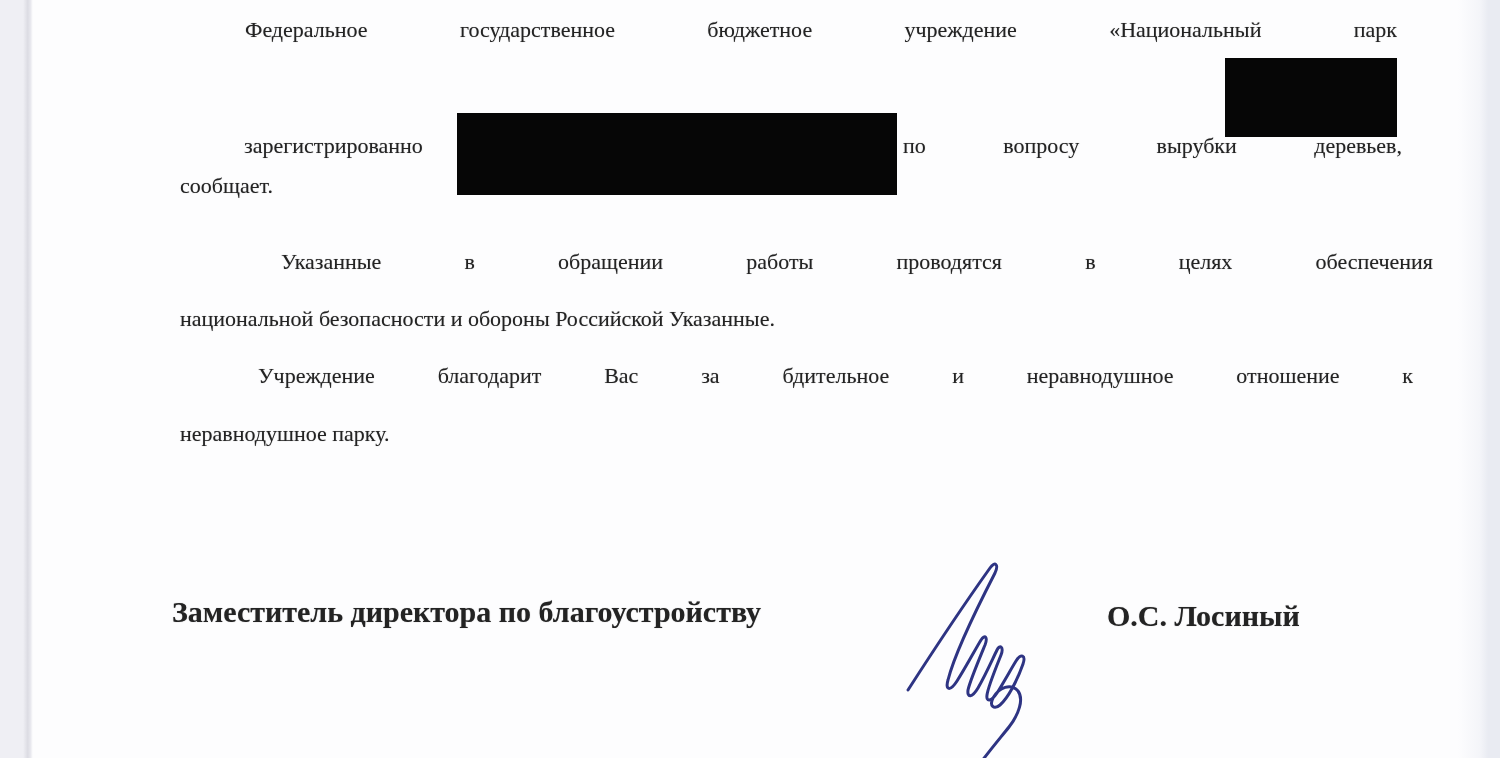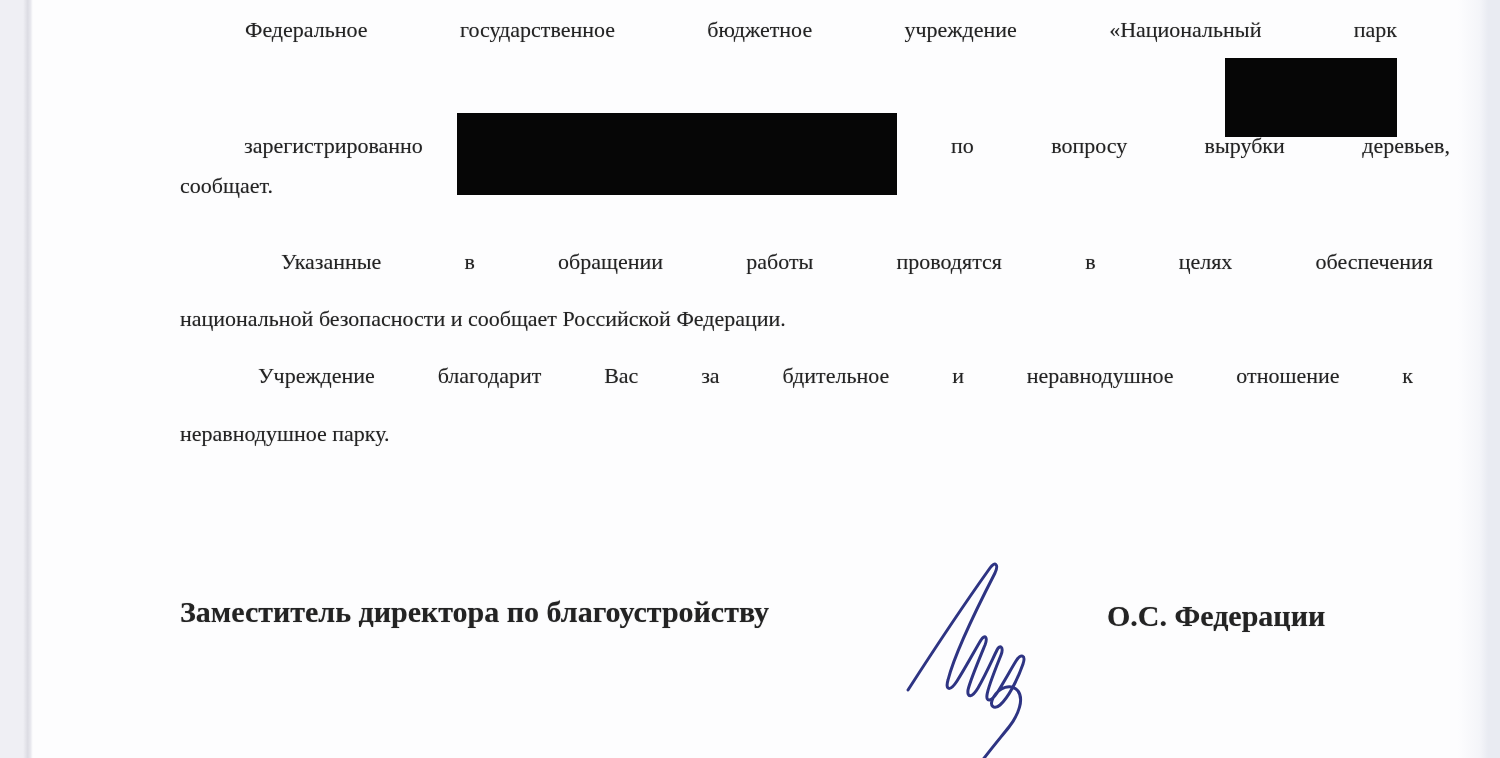--- a/index.html
+++ b/index.html
@@ -64,42 +64,42 @@
 
   <div class="tline just" style="left:245px;top:12px;width:1152px;">Федеральное государственное бюджетное учреждение «Национальный парк</div>
 
 
   <div class="redaction" style="left:1225px;top:58px;width:172px;height:79px;"></div>
 
   <div class="tline" style="left:196px;top:128px;margin-left:48px;">зарегистрированно</div>
 
   <div class="redaction" style="left:457px;top:113px;width:440px;height:82px;"></div>
 
-  <div class="tline just" style="left:903px;top:128px;width:499px;margin-left:48px;">по вопросу вырубки деревьев,</div>
+  <div class="tline just" style="left:903px;top:128px;width:499px;">по вопросу вырубки деревьев,</div>
 
   <div class="tline" style="left:180px;top:168px;">сообщает.</div>
 
   <div class="tline just" style="left:245px;top:244px;width:1152px;margin-left:36px;">Указанные в обращении работы проводятся в целях обеспечения</div>
 
-  <div class="tline" style="left:180px;top:301px;">национальной безопасности и сообщает Российской Федерации.</div>
+  <div class="tline" style="left:180px;top:301px;">национальной безопасности и обороны Российской Указанные.</div>
 
   <div class="tline just" style="left:245px;top:358px;width:1155px;margin-left:13px;">Учреждение благодарит Вас за бдительное и неравнодушное отношение к</div>
 
   <div class="tline" style="left:180px;top:416px;">неравнодушное парку.</div>
 
-  <div class="tline sig-bold" style="left:180px;top:592px;">Заместитель директора по благоустройству</div>
+  <div class="tline sig-bold" style="left:172px;top:592px;">Заместитель директора по благоустройству</div>
 
   <svg class="sig-svg" width="180" height="218" viewBox="0 0 180 218">
     <path d="M10,150 C28,122 62,70 92,28 C97,21 101,24 97,33
              C80,66 56,116 50,140 C47,150 52,152 59,141
              C68,127 78,108 83,100 C87,94 90,97 87,105
              C80,122 72,141 70,150 C69,158 74,158 80,148
              C88,134 95,118 99,110 C102,104 106,107 103,115
              C97,130 90,147 89,155 C88,162 93,162 99,153
              C106,142 113,129 118,121 C123,113 128,115 125,124
              C119,141 110,158 102,165 C96,170 91,166 95,158
              C101,147 113,143 120,151 C126,159 121,174 111,187
              C99,202 82,222 70,240" fill="none" stroke="var(--signature_ink)" stroke-width="3" stroke-linecap="round" stroke-linejoin="round"></path>
   </svg>
 
-  <div class="tline sig-bold" style="left:1107px;top:596px;">О.С. Федерации</div>
+  <div class="tline sig-bold" style="left:1107px;top:596px;">О.С. Лосиный</div>
 
 </div>
 
 </body></html>

